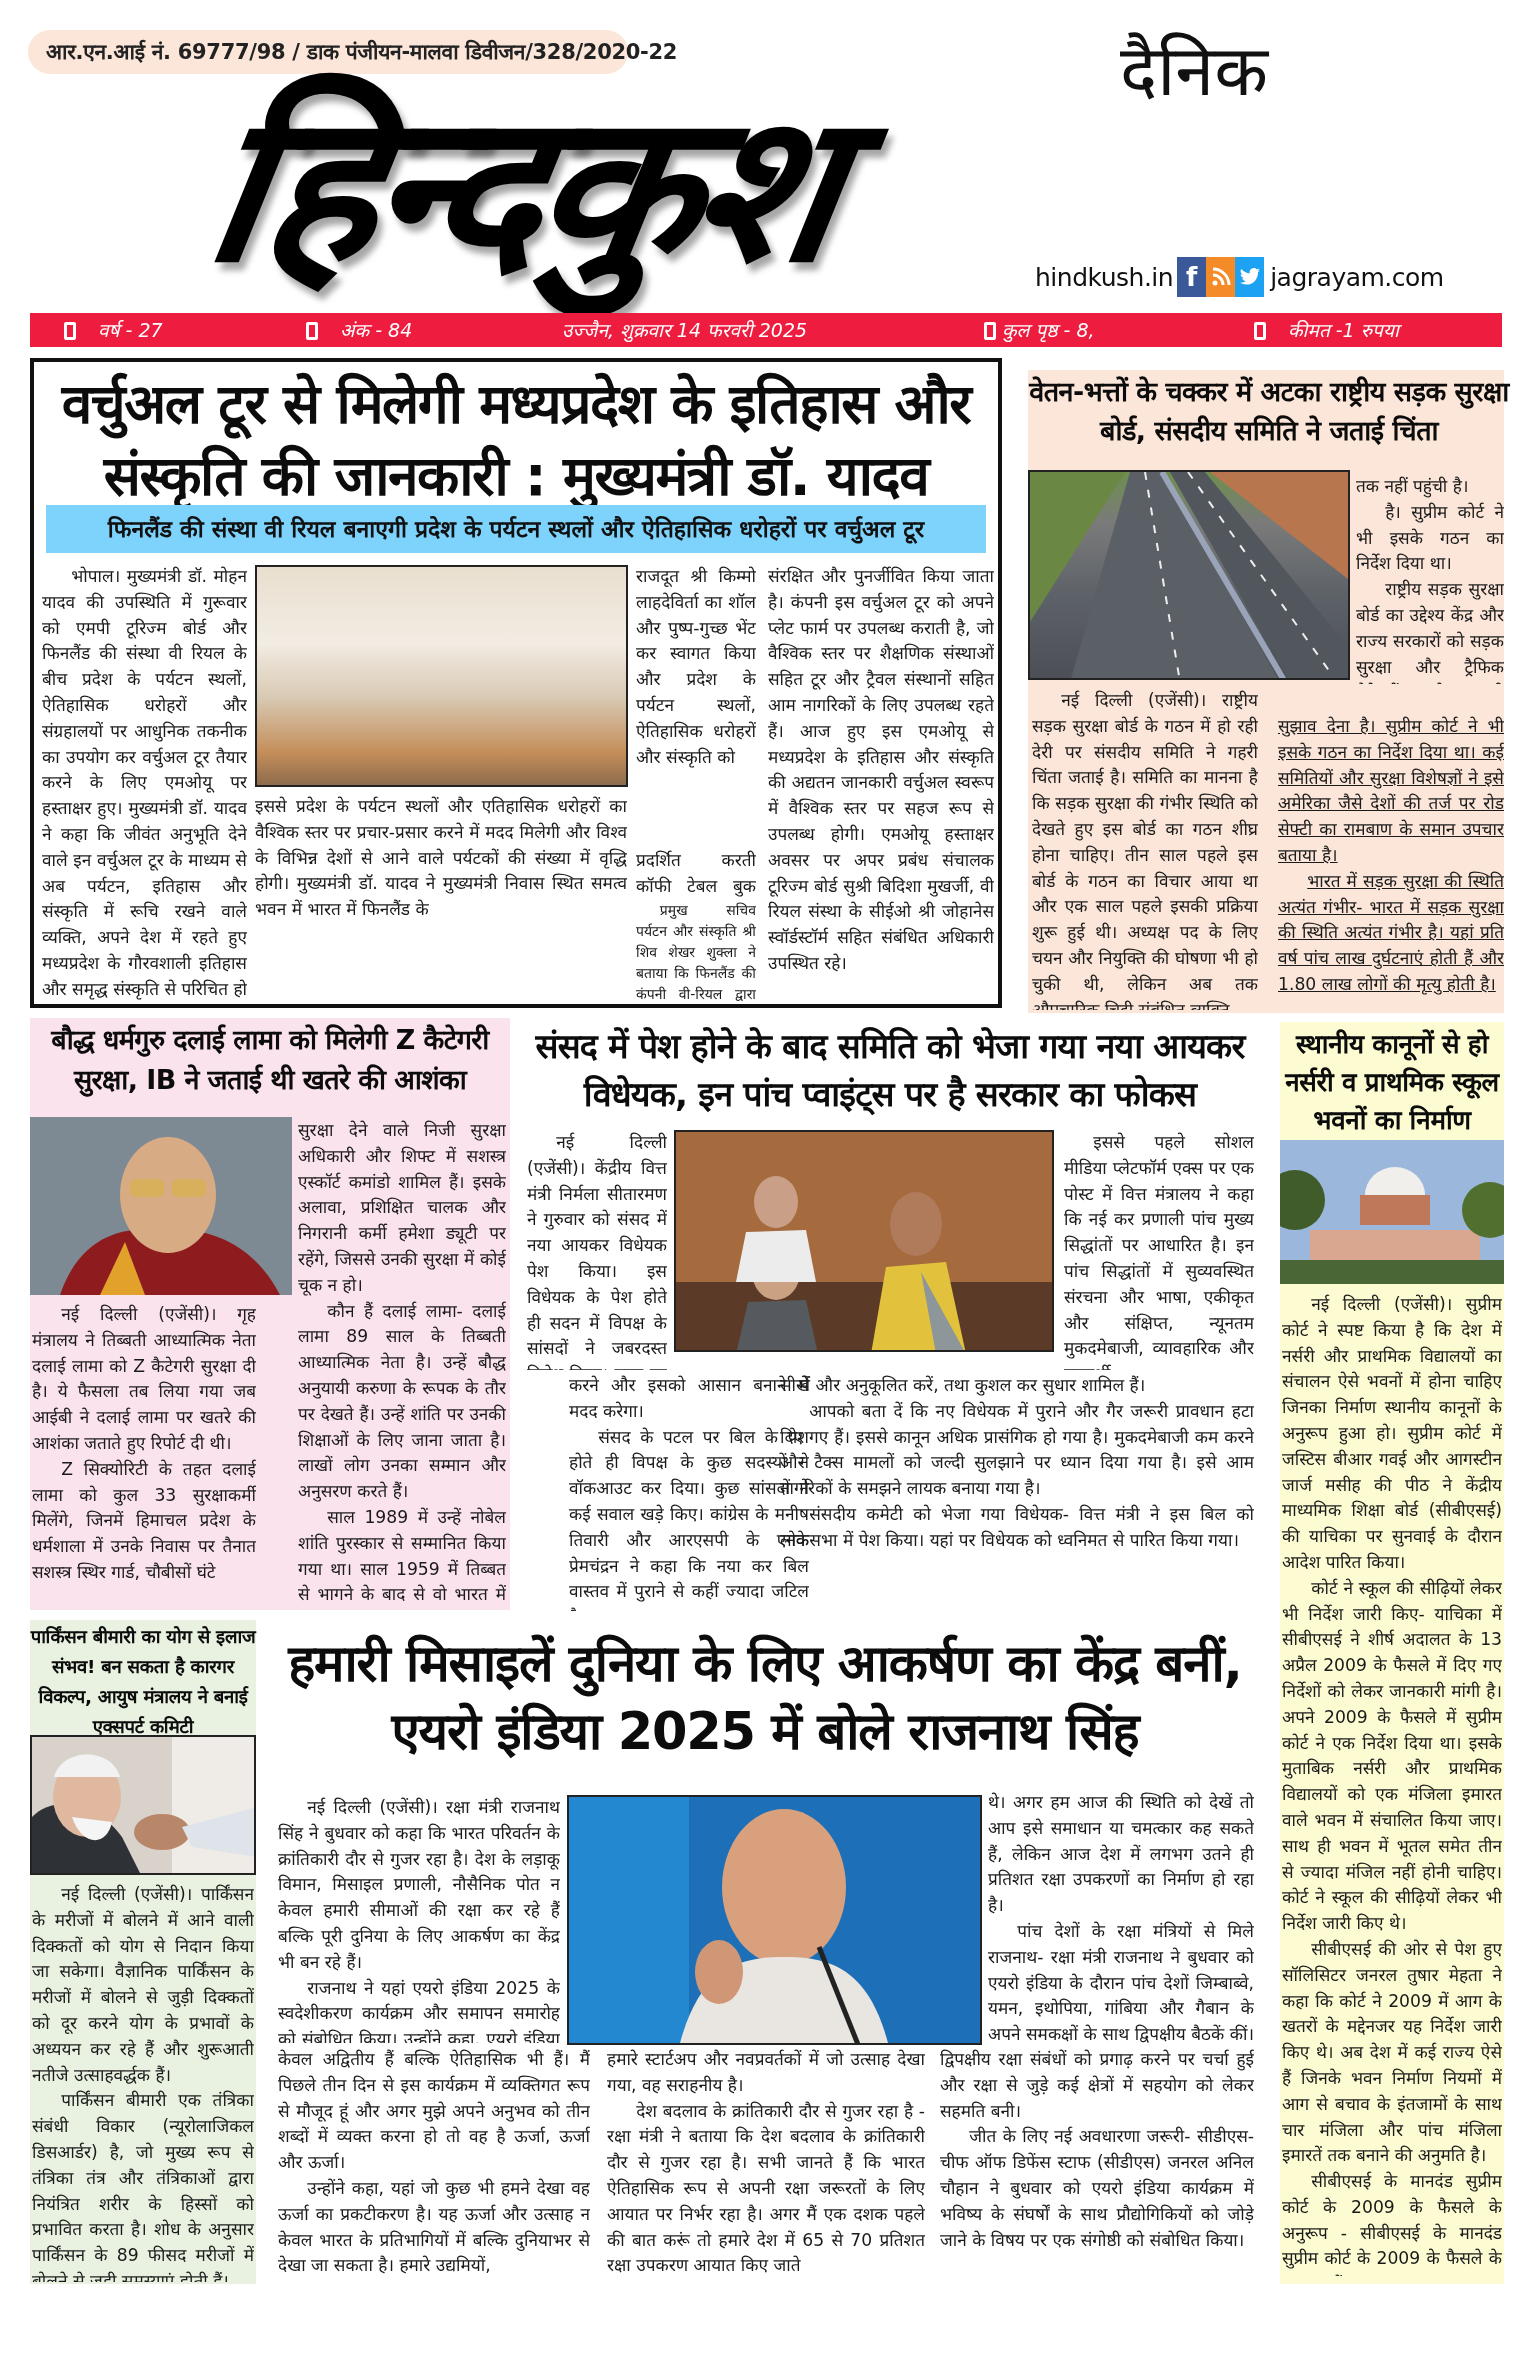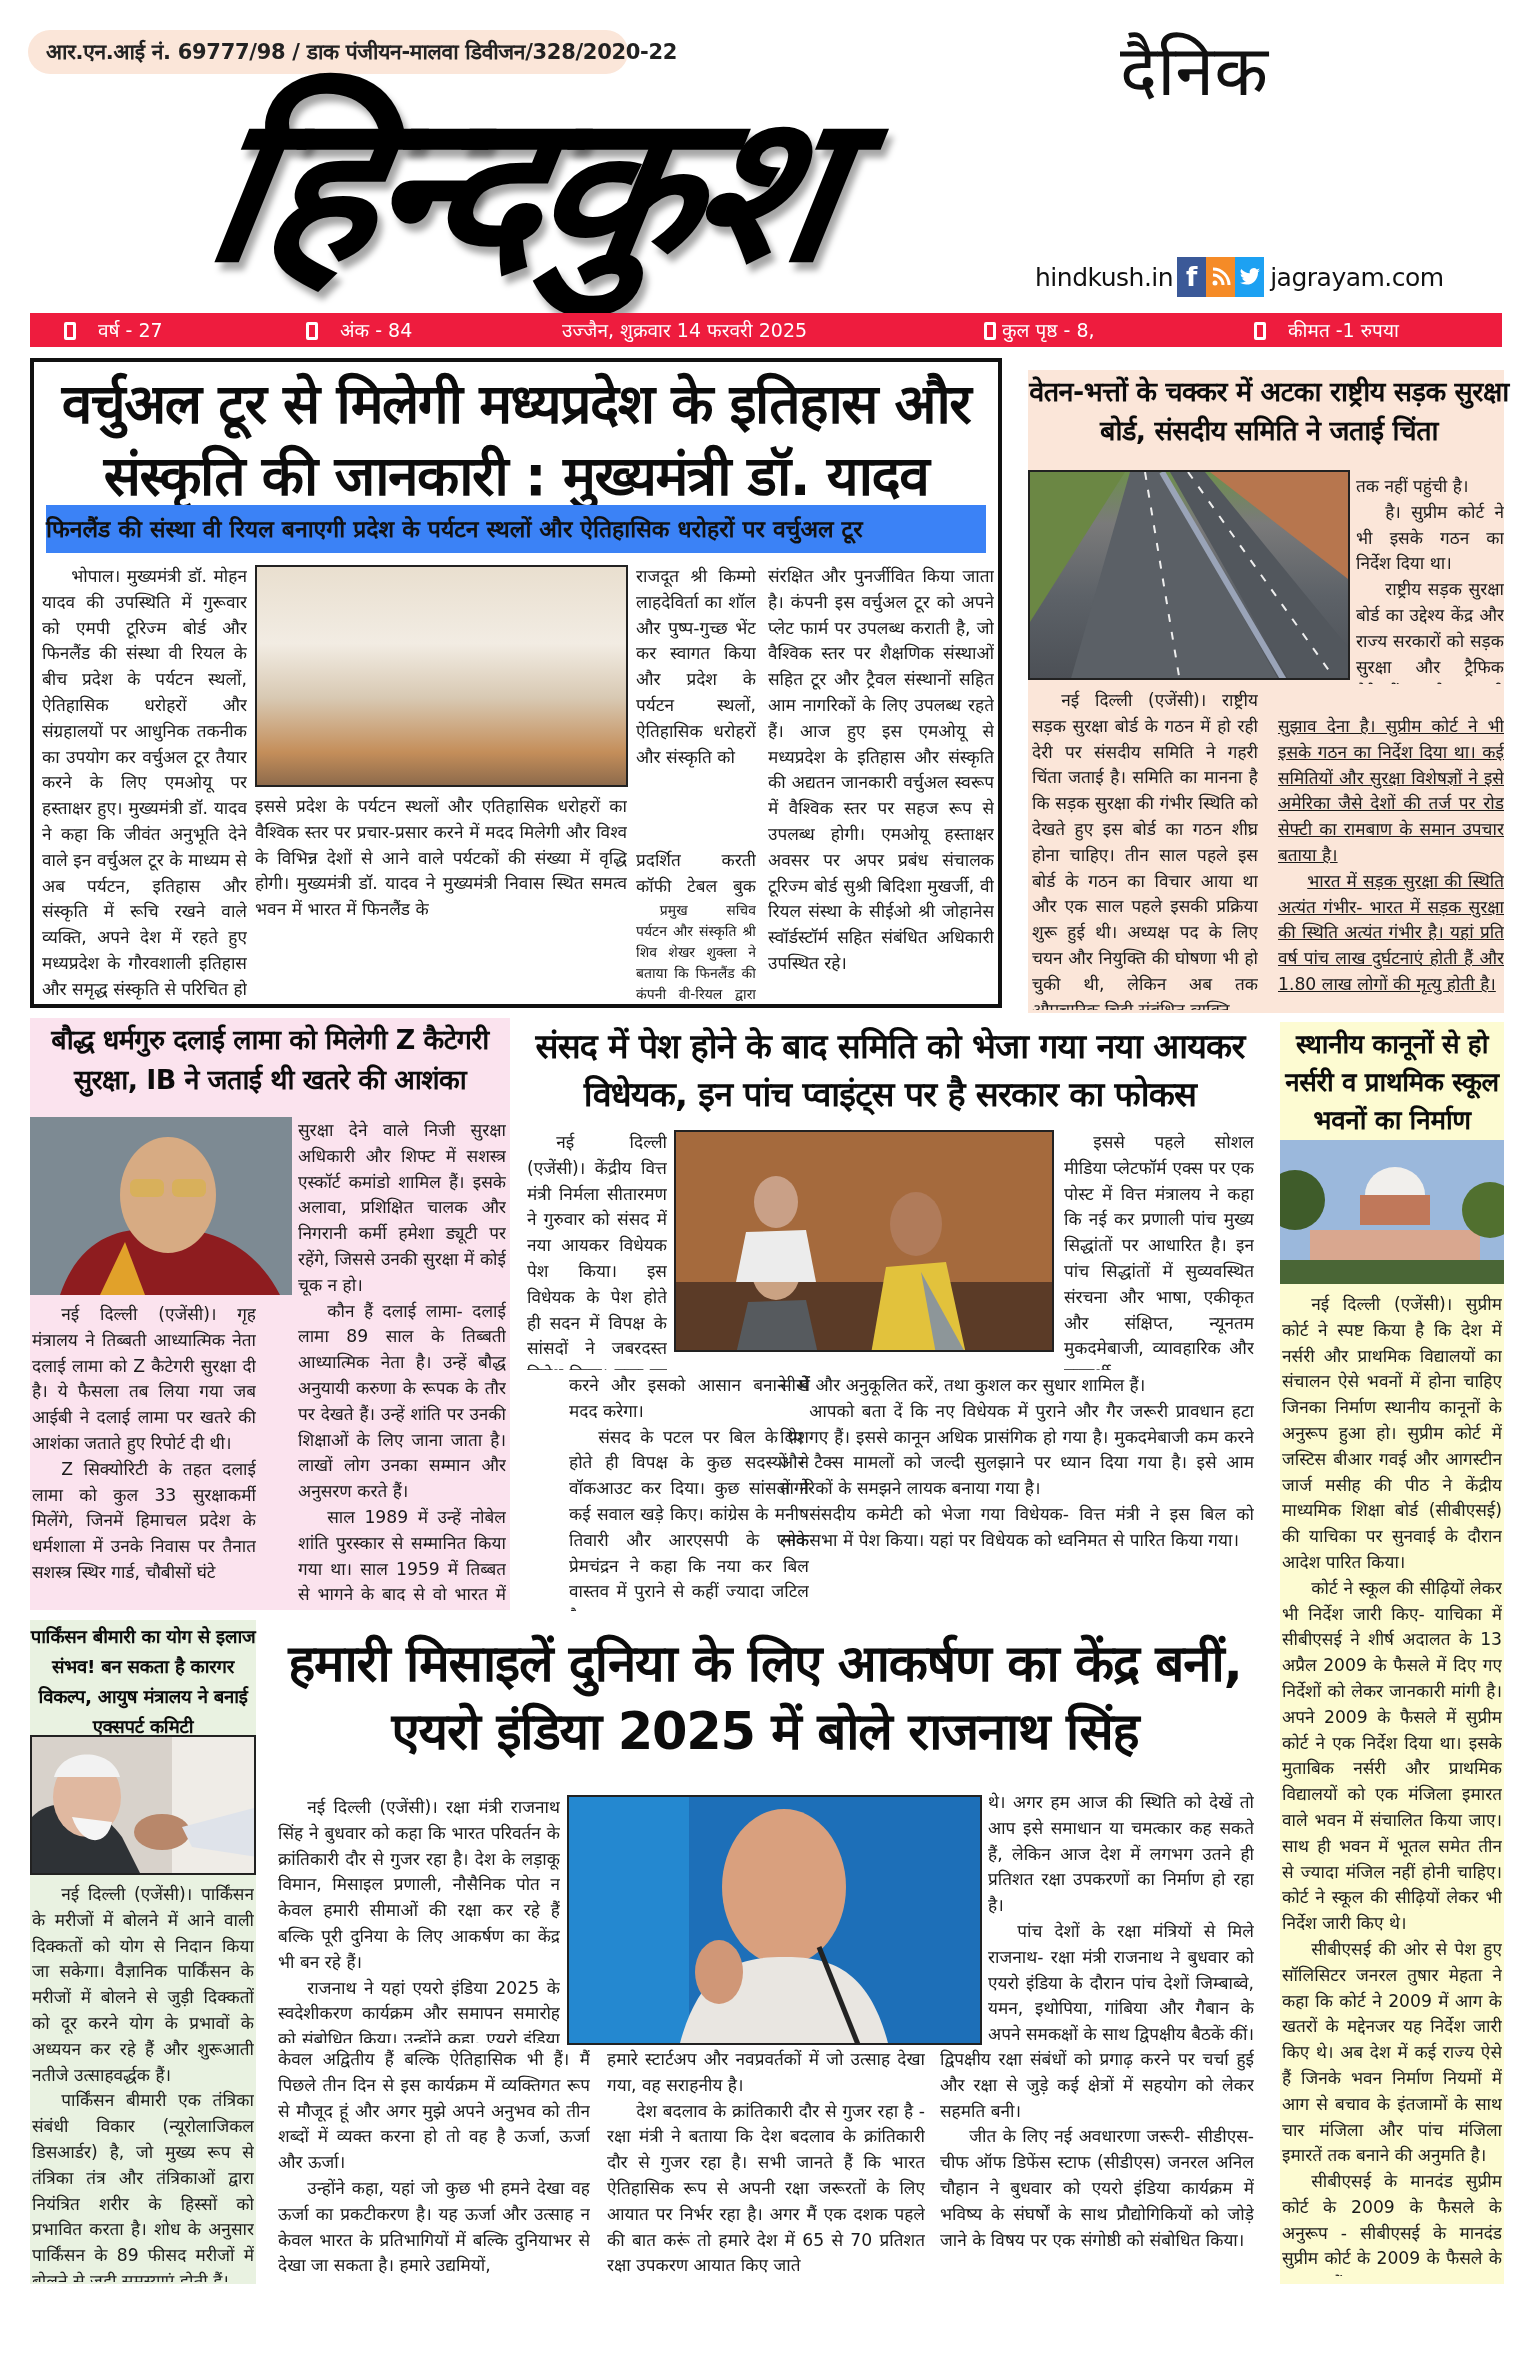--- a/index.html
+++ b/index.html
@@ -14,35 +14,35 @@
   .logo { left: 210px; top: 64px; width: 1180px; height: 250px; }
   .logo-text { font-family: "DejaVu Sans", sans-serif; font-weight: 900; font-size: 215px; font-style: italic;
     letter-spacing: -8px; color: #000; text-shadow: 6px 8px 6px rgba(0,0,0,0.35); transform: skewX(-8deg) scaleY(0.95); white-space: nowrap; line-height: 250px; }
   .social-row { left: 1035px; top: 256px; height: 42px; display: flex; align-items: center; gap: 0; }
   .site { font-size: 25px; font-weight: normal; color: #111; letter-spacing: -0.5px; }
   .soc { width: 29px; height: 40px; display: inline-flex; align-items: center; justify-content: center; color: #fff; font-weight: bold; font-size: 26px; }
   .fb { background: #3b5998; margin-left: 4px; }
   .rss { background: #f58b27; }
   .tw { background: #1da1f2; margin-right: 6px; }
 
-  .info-bar { left: 30px; top: 313px; width: 1472px; height: 34px; background: #ee1c3e; color: #fff; font-size: 19px; }
+  .info-bar { left: 30px; top: 313px; width: 1472px; height: 34px; background: #ee1c3e; color: #fff; font-size: 19px; font-style: italic; }
   .info-bar .item { position: absolute; top: 0; line-height: 34px; white-space: nowrap; }
   .info-bar .box { display: inline-block; width: 12px; height: 18px; border: 3px solid #fff; border-radius: 2px; vertical-align: -3px; margin-right: 22px; }
 
   
   .col { position: absolute; font-size: 17.2px; line-height: 25.8px; text-align: justify; color: #1a1a1a; }
   .col p { text-indent: 1.7em; }
   .col p.noindent { text-indent: 0; }
   .hl { position: absolute; text-align: center; font-weight: bold; color: #0c0c0c; }
   .photo { position: absolute; border: 2px solid #222; overflow: hidden; }
 
   
   .lead-box { left: 30px; top: 358px; width: 972px; height: 650px; border: 4px solid #111; }
   .lead-hl { left: 38px; top: 368px; width: 956px; font-size: 55px; line-height: 72px; letter-spacing: -1.5px; }
-  .lead-sub { left: 46px; top: 505px; width: 940px; height: 48px; background: #3b82f6; font-size: 23px; font-weight: bold; line-height: 48px; text-align: left; color: #111; }
+  .lead-sub { left: 46px; top: 505px; width: 940px; height: 48px; background: #7dd3fc; font-size: 23px; font-weight: bold; line-height: 48px; text-align: center; color: #111; }
   .photo-meeting { left: 255px; top: 565px; width: 373px; height: 222px; background: linear-gradient(180deg,#e9dfcf 0%,#f2ece3 35%,#d8c9b3 60%,#c48e5a 85%,#8e6b4c 100%); }
 
   
   .bg-peach { position: absolute; background: #fbe6d9; }
   .road-hl { left: 1028px; top: 372px; width: 482px; font-size: 27px; line-height: 39px; letter-spacing: -0.5px; }
   .photo-road { left: 1028px; top: 470px; width: 322px; height: 210px; background: linear-gradient(180deg,#6e8f4e 0%,#7a7a7a 25%,#5d6268 60%,#4c5056 100%); }
 
   
   .bg-pink { position: absolute; background: #fbe3ee; }
   .dl-hl { left: 30px; top: 1020px; width: 480px; font-size: 27px; line-height: 40px; letter-spacing: -0.6px; }

